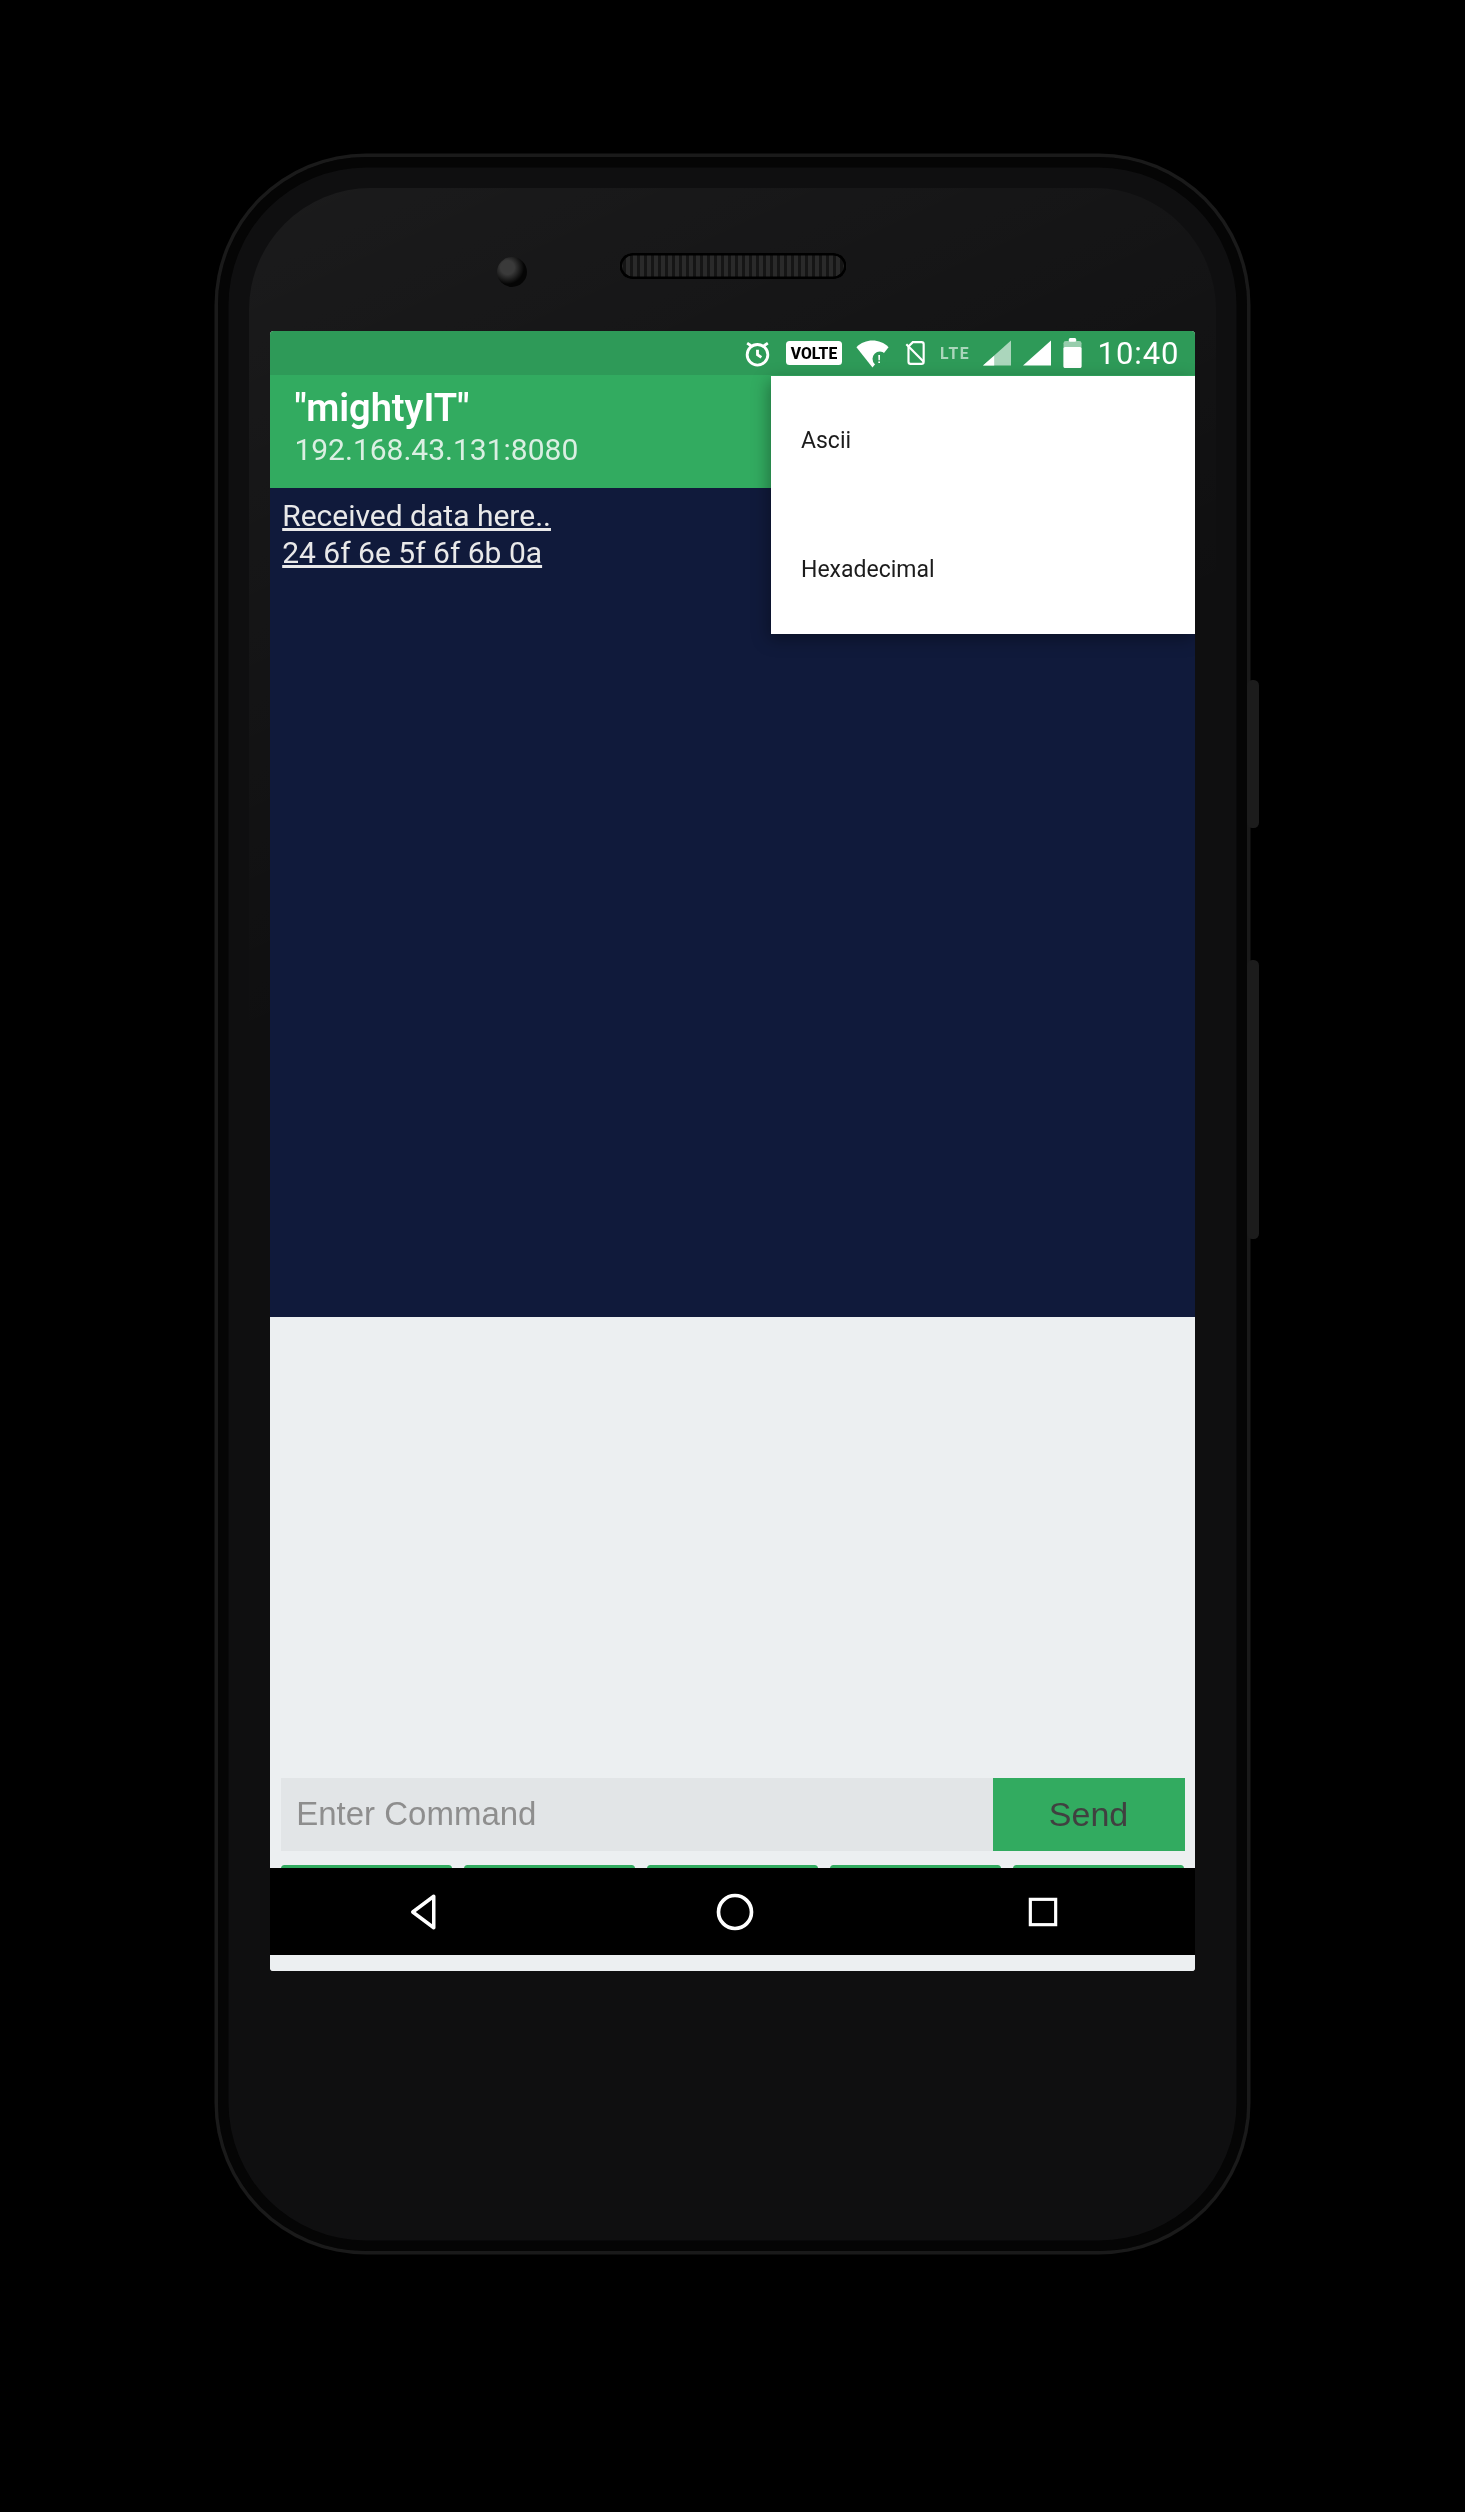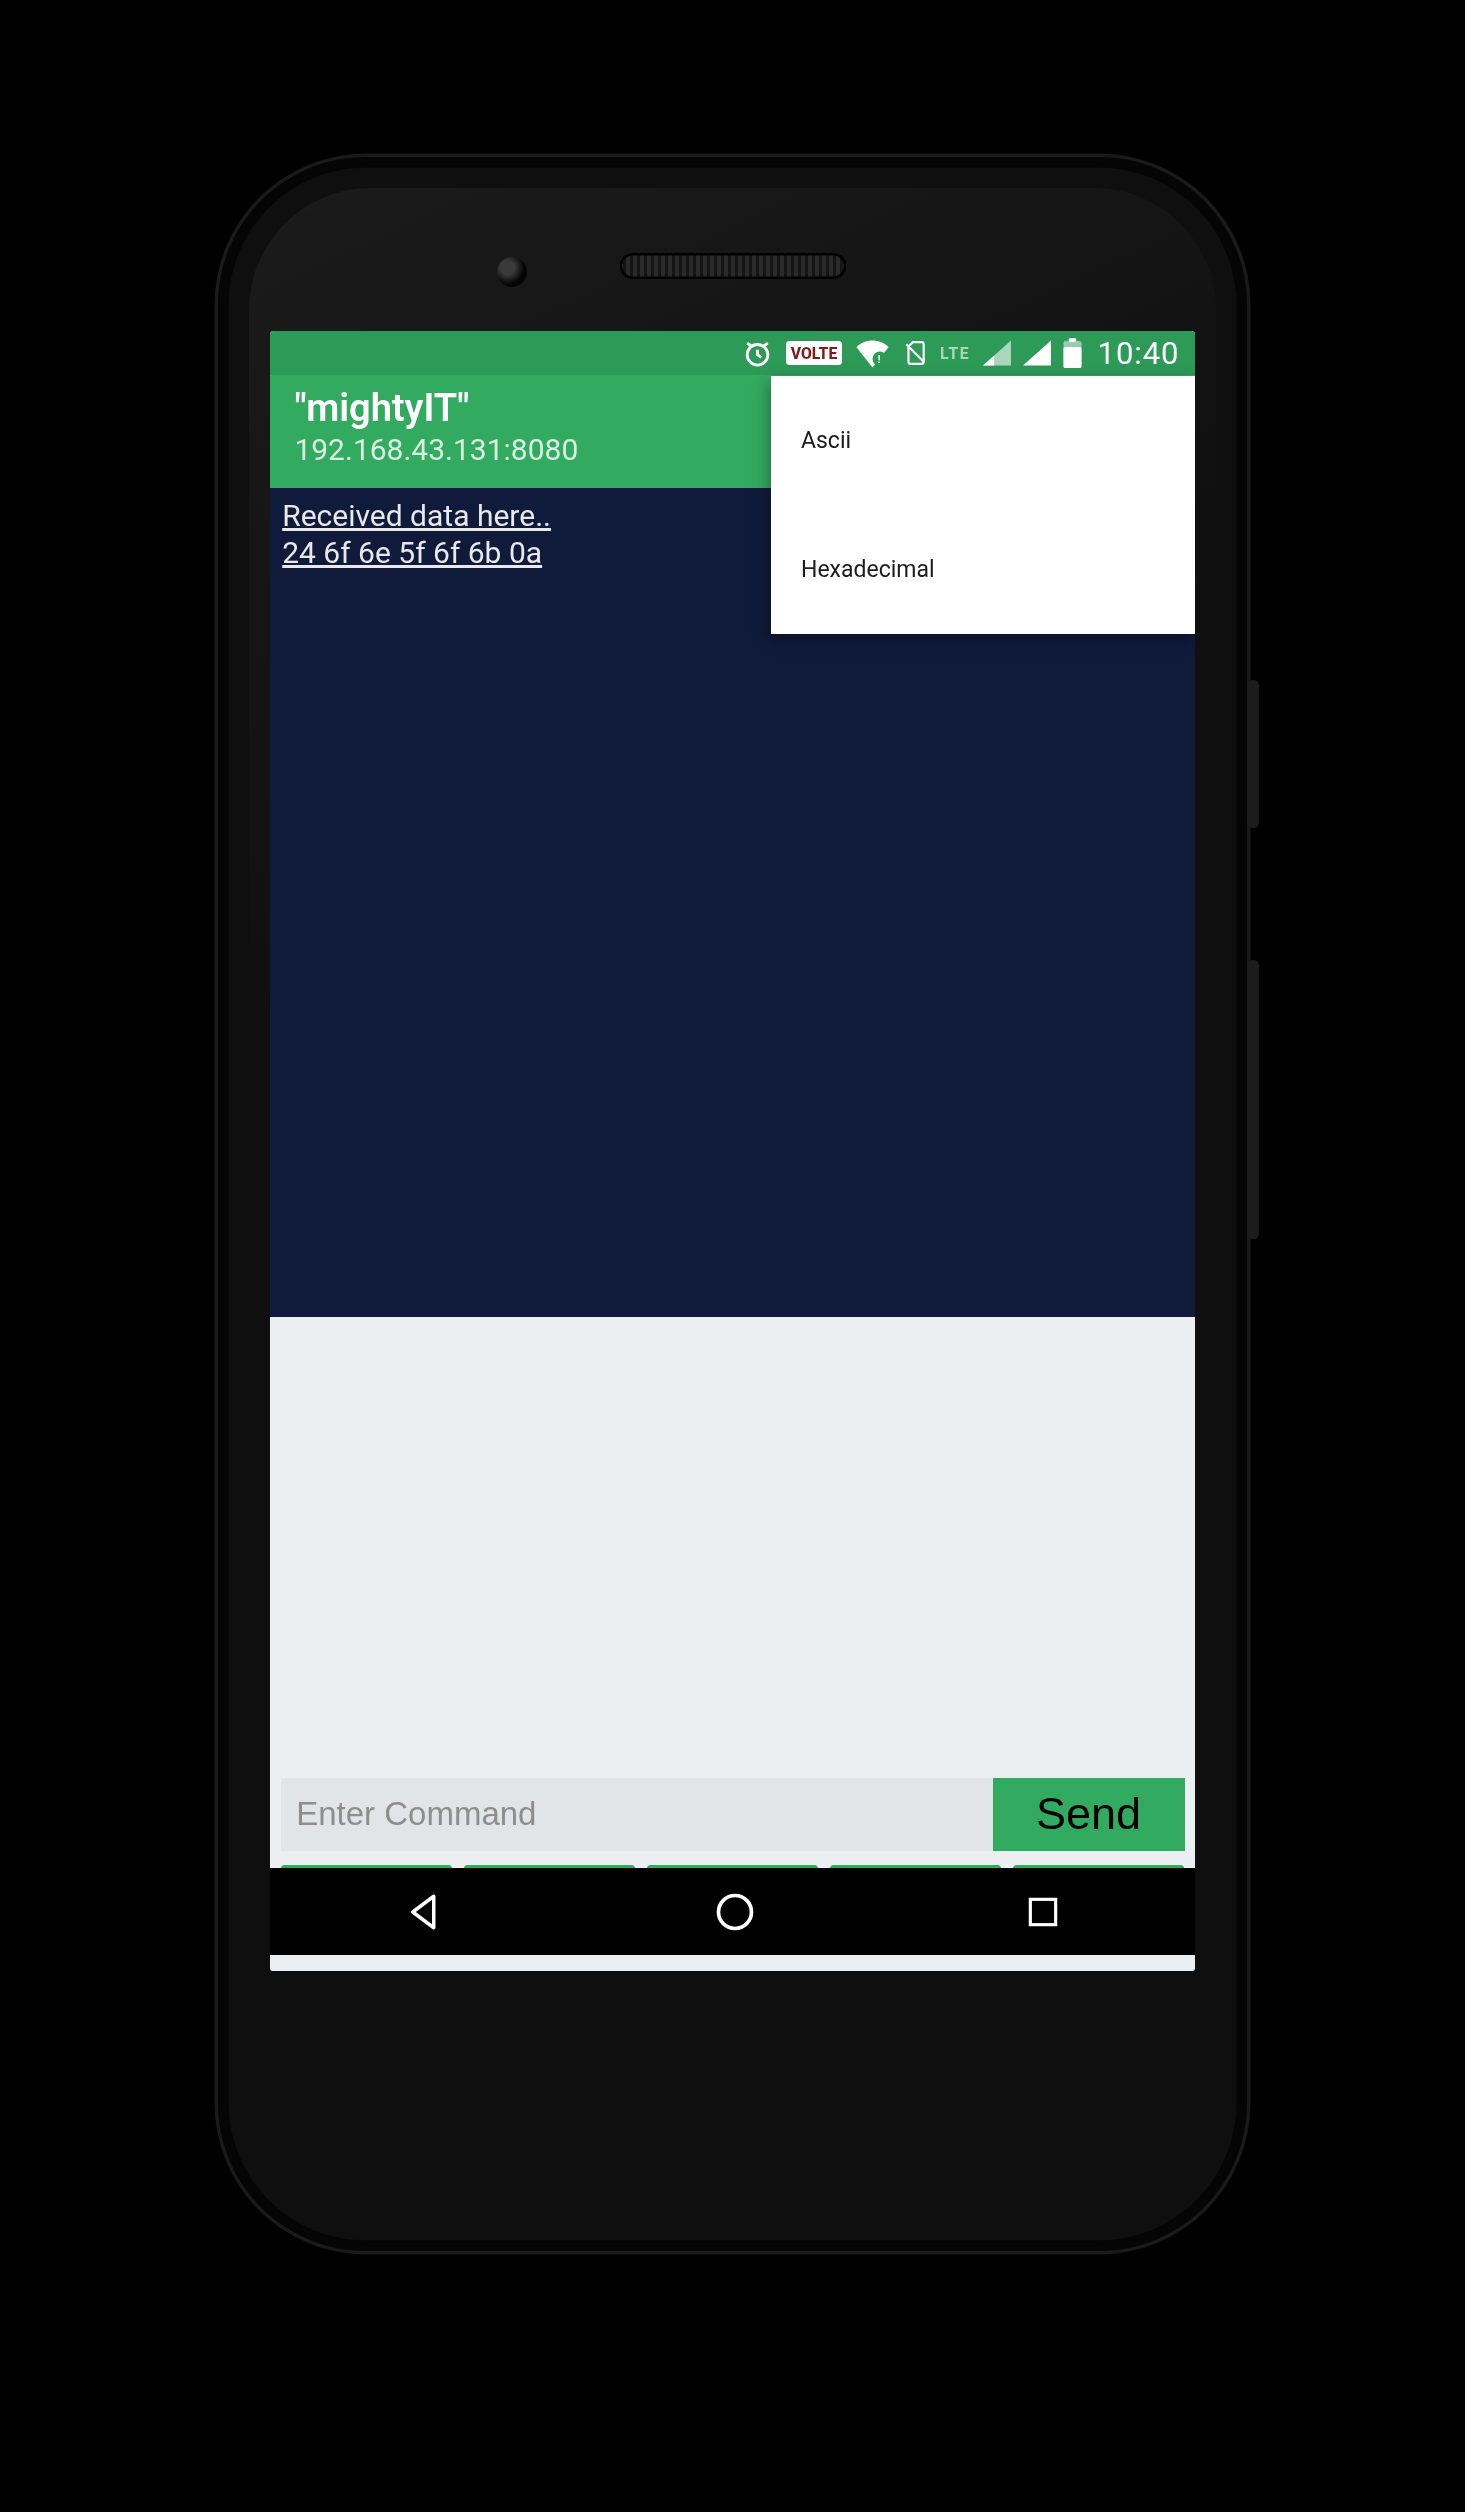--- a/index.html
+++ b/index.html
@@ -69,21 +69,21 @@
     justify-content:flex-end;
     gap:12.2px;
     padding:0 15.7px;
     font-size:30px;
     font-weight:400;
     letter-spacing:0.9px;
   }
   .statusbar .sb-icon { display:flex; align-items:center; }
   .statusbar svg { display:block; }
   .volte {
-    background:#fff; color:#7f1d1d;
+    background:#fff; color:#000000;
     font-size:15.7px; font-weight:800;
     padding:2.6px 5.2px; border-radius:3.5px;
     letter-spacing:0;
   }
   .lte { font-size:15.7px; opacity:.6; letter-spacing:1.7px; font-weight:700;}
   .clock { font-size:31px; margin-left:3.5px;text-align:center; }
 
   
   .appbar {
     height:113px;
@@ -124,23 +124,23 @@
     border:none;
     background:#e2e5e7;
     font-size:33px;
     padding:0 15.7px;
     color:#111;
   }
   .cmdrow input::placeholder{ color:#8e8e8e; }
   .sendbtn {
     width:192px;
     background:#32ab60;
-    color:#000000;
+    color:#404040;
     border:none;
-    font-size:45px;
+    font-size:34px;
     cursor:pointer;
   }
 
   .btnrow {
     display:flex;
     gap:12.2px;
     height:73px;
     margin-bottom:7px;
   }
   .btnrow button {

